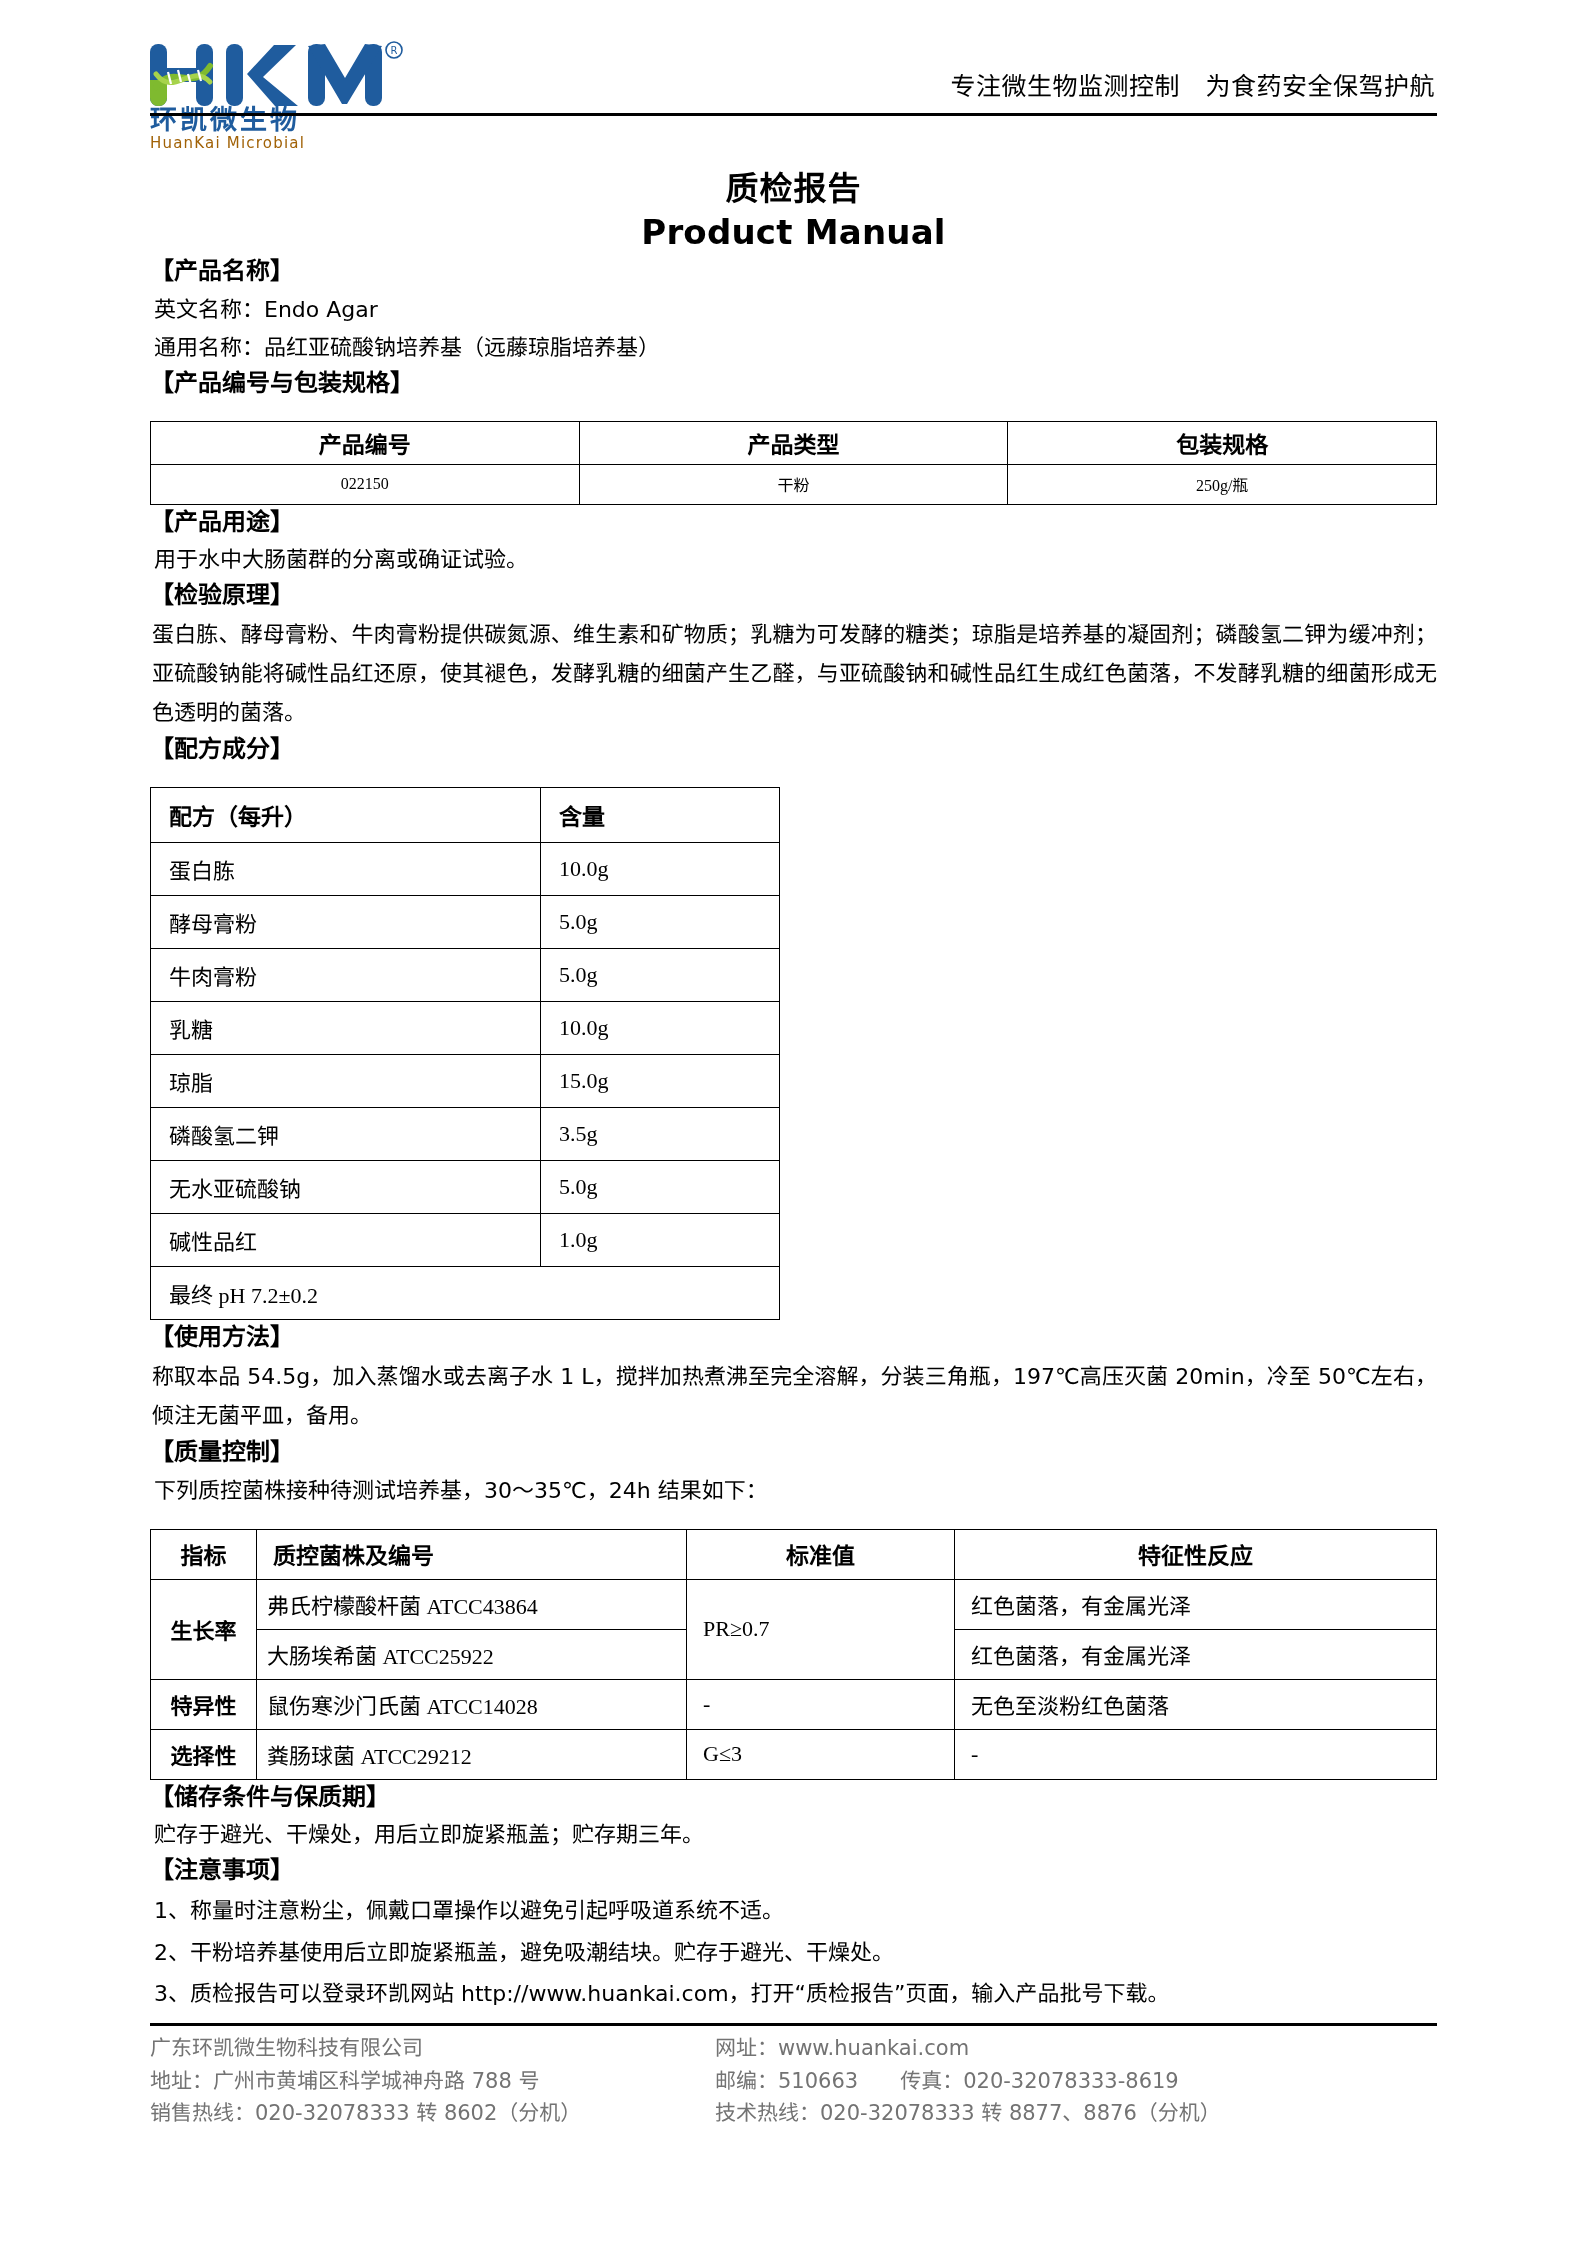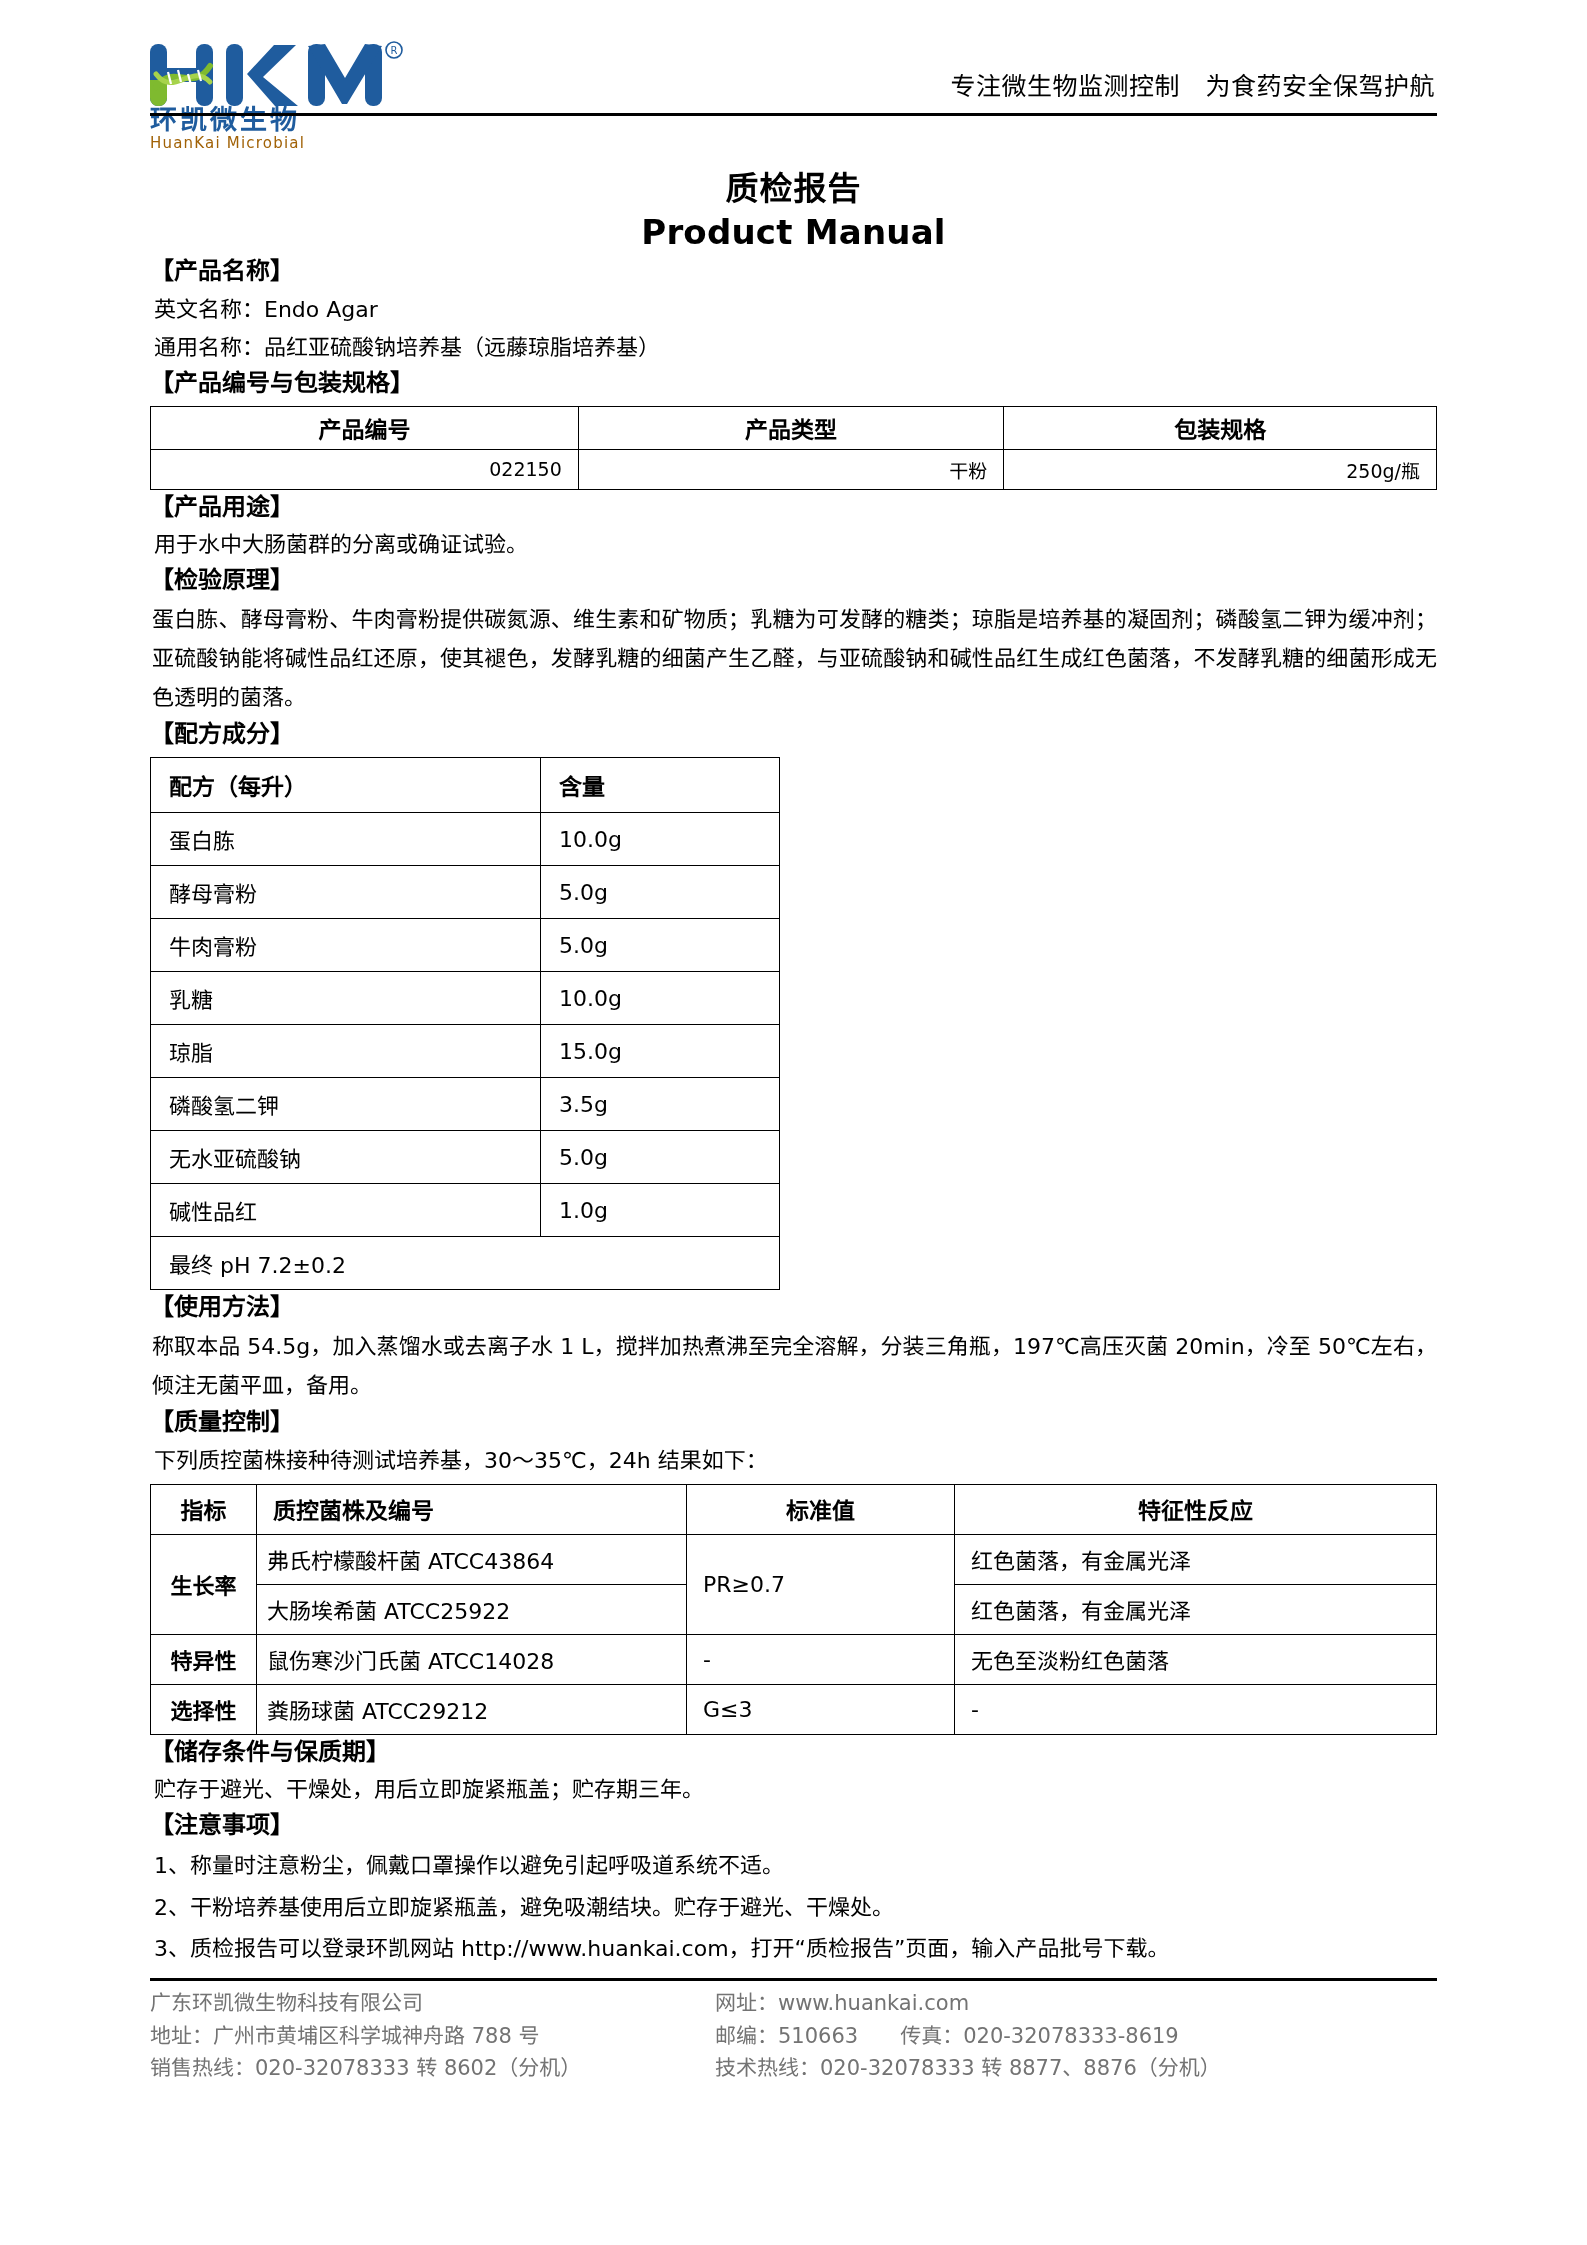--- a/index.html
+++ b/index.html
@@ -106,42 +106,43 @@
   .note-line {
     font-size: 22px;
     line-height: 1.72;
     padding-left: 4px;
     margin-top: 4px;
   }
 
   
   table {
     border-collapse: collapse;
-    margin-top: 5px;
+    margin-top: 20px;
+    font-family: Liberation Serif, serif;
   }
   table td, table th {
     border: 1px solid #000;
     font-weight: normal;
     font-size: 22px;
     vertical-align: middle;
   }
   
   .spec-table { width: 100%; }
   .spec-table th {
     text-align: center;
     font-weight: bold;
     font-size: 23px;
     height: 42px;
     padding: 4px 6px;
   }
   .spec-table td {
-    text-align: right;
+    text-align: center;
     height: 40px;
     padding: 4px 16px;
-    font-size: 19px;
+    font-size: 16px;
   }
   
   .formula-table { width: 630px; }
   .formula-table th {
     text-align: left;
     font-weight: bold;
     font-size: 23px;
     height: 55px;
     padding: 4px 18px;
   }

